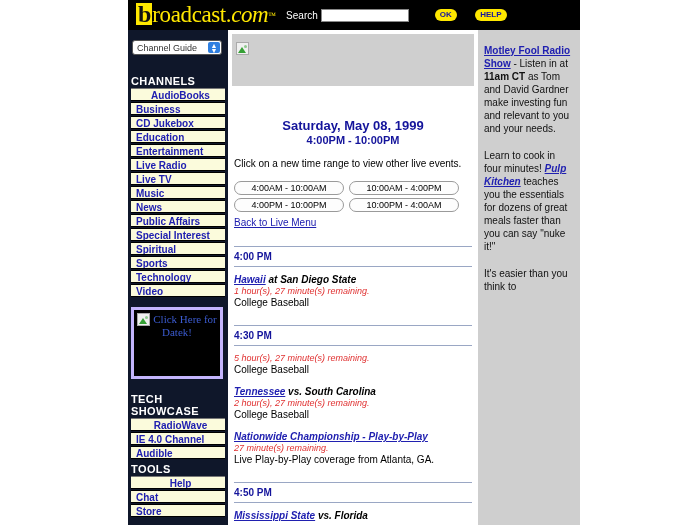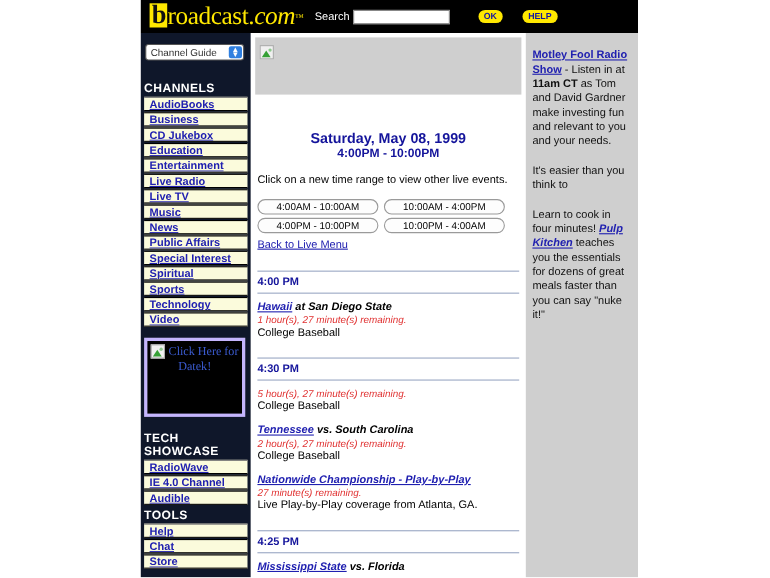--- a/index.html
+++ b/index.html
@@ -144,21 +144,21 @@
     line-height: 13px;
     font-size: 10px;
     font-weight: bold;
     color: #2020b0;
     text-decoration: underline;
     cursor: pointer;
     box-sizing: border-box;
     white-space: nowrap;
     overflow: hidden;
   }
-  .nav-box-top { border-top: 1px solid #777; }
+  .nav-box-top { border-top: 1px solid #777; text-align: center; }
   #datek-ad {
     margin: 10px 3px 0 3px;
     width: 92px; height: 72px;
     background: #000000;
     border: 3px solid #c4b5fd;
     box-sizing: border-box;
     text-align: center;
     padding-top: 3px;
     cursor: pointer;
   }
@@ -453,39 +453,39 @@
             </div>
             <div class="event">
               <div class="ev-title"><span class="lnk">Nationwide Championship - Play-by-Play</span></div>
               <div class="ev-remaining">27 minute(s) remaining.</div>
               <div class="ev-desc">Live Play-by-Play coverage from Atlanta, GA.</div>
             </div>
           </div>
         </div>
         <div class="timeslot">
           <div class="hr-line"></div>
-          <div class="slot-label">4:25 PM</div>
+          <div class="slot-label">4:50 PM</div>
           <div class="hr-line"></div>
           <div class="events">
             <div class="event">
               <div class="ev-title"><span class="lnk">Mississippi State</span><span> vs. Florida</span></div>
             </div>
           </div>
         </div>
       </div>
   </div>
 
   <div id="rightcol">
 
     <div class="promo">
       <span class="plink">Motley Fool Radio Show</span><span> - Listen in at </span><b>11am CT</b><span> as Tom and David Gardner make investing fun and relevant to you and your needs.</span>
     </div>
 
     <div class="promo">
+      <span>Learn to cook in four minutes! </span><span class="pital">Pulp Kitchen</span><span> teaches you the essentials for dozens of great meals faster than you can say "nuke it!"</span>
+    </div>
+
+    <div class="promo">
       <span>It's easier than you think to</span>
     </div>
-
-    <div class="promo">
-      <span>Learn to cook in four minutes! </span><span class="pital">Pulp Kitchen</span><span> teaches you the essentials for dozens of great meals faster than you can say "nuke it!"</span>
-    </div>
   </div>
 
 </div>
 
 </body></html>

